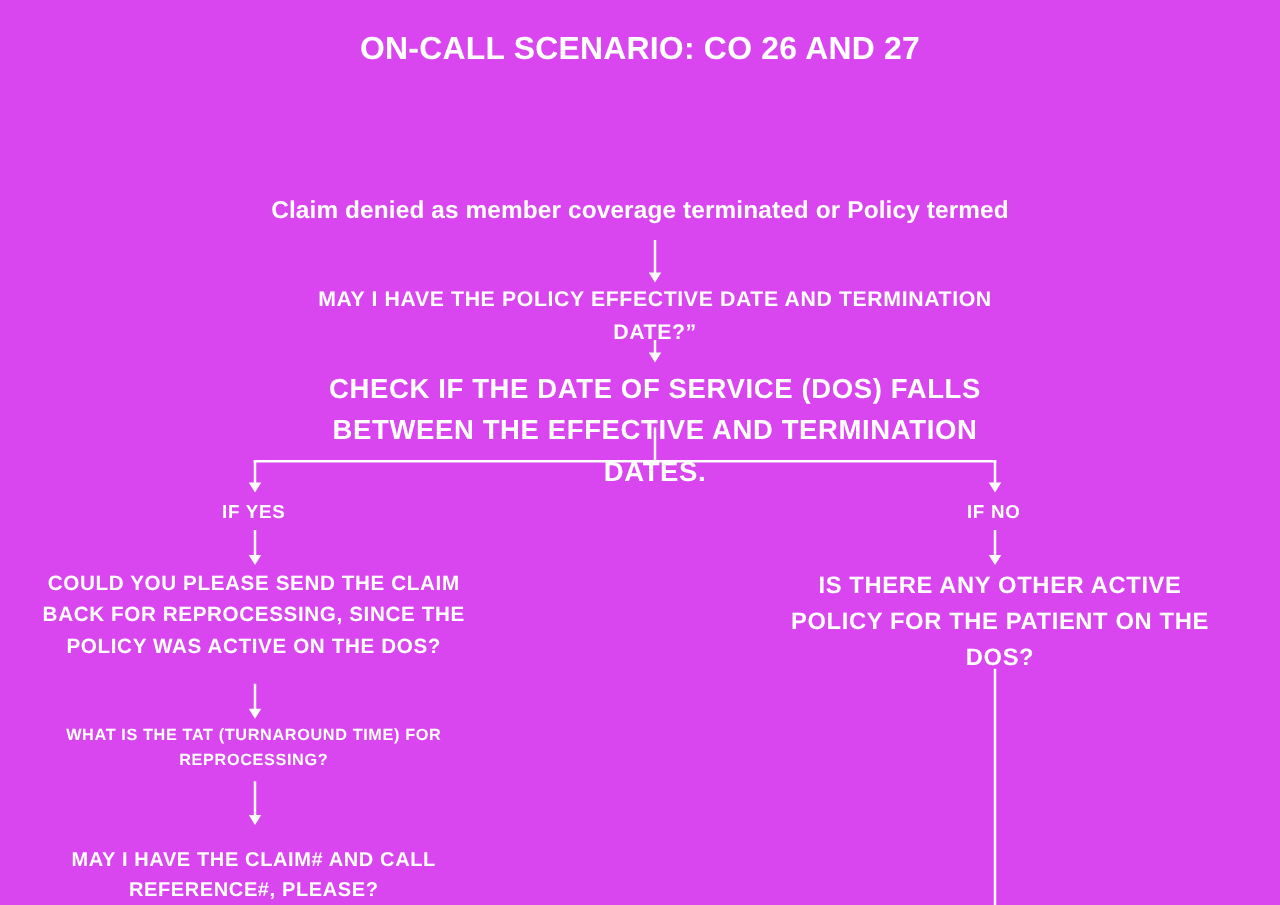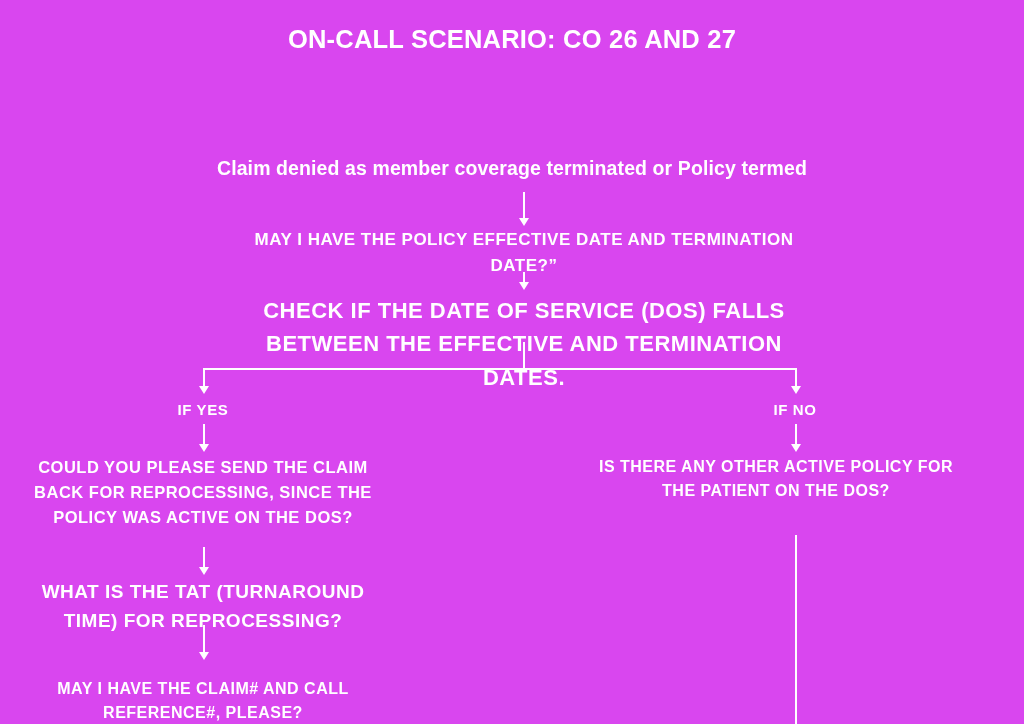--- a/index.html
+++ b/index.html
@@ -75,35 +75,35 @@
 
   
   #node-send-back {
     left: 23px; top: 455px; width: 360px;
     font-size: 16.5px;
     line-height: 1.52;
     letter-spacing: 0.5px;
   }
   #node-tat {
     left: 23px; top: 578px; width: 360px;
-    font-size: 19px;
+    font-size: 13px;
     line-height: 1.52;
     letter-spacing: 0.5px;
   }
   #node-claim-ref {
     left: 23px; top: 677px; width: 360px;
     font-size: 16px;
     line-height: 1.52;
     letter-spacing: 0.5px;
   }
 
   
   #node-other-policy {
-    left: 596px; top: 455px; width: 360px;
-    font-size: 16px;
+    left: 620px; top: 455px; width: 360px;
+    font-size: 19px;
     line-height: 1.52;
     letter-spacing: 0.5px;
   }
   .vline {
     position: absolute;
     width: 2px;
     background: #ffffff;
   }
   .hline {
     position: absolute;

